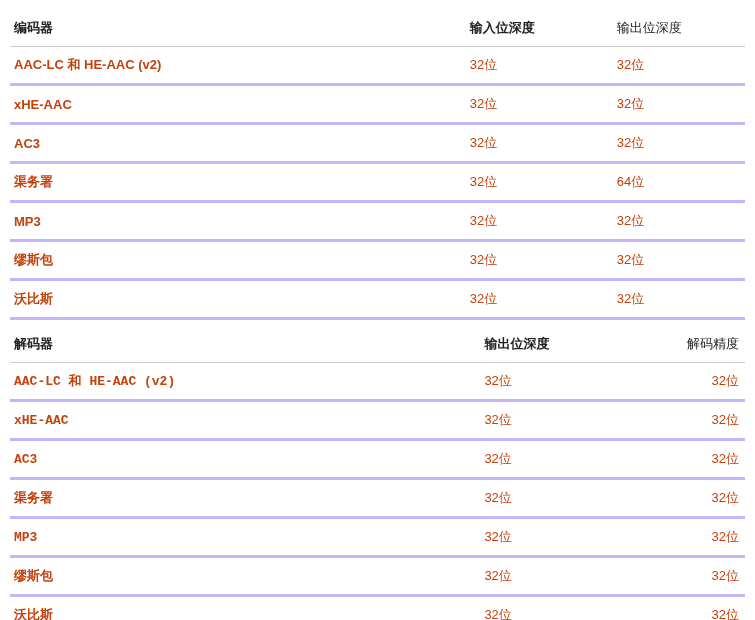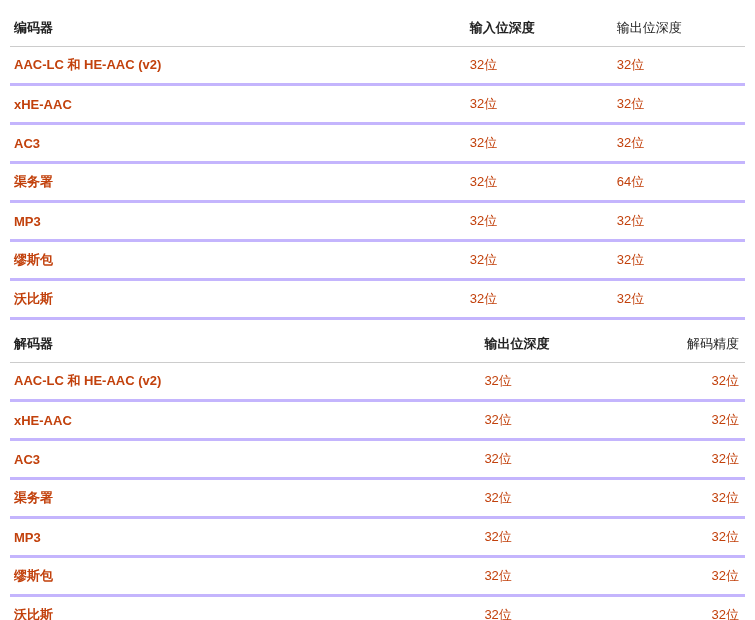--- a/index.html
+++ b/index.html
@@ -38,21 +38,21 @@
     }
     .col-last {
       width: 18%;
       font-weight: 400;
     }
     td.col-mid, td.col-last {
       font-weight: 400;
       margin-top: 16px;
     }
     
-    .t2 .col-name { width: 64%; }
+    .t2 .col-name { width: 64%; font-family: Liberation Mono, monospace; }
     .t2 .col-mid  { width: 20%; }
     .t2 .col-last { width: 16%; text-align: right; }
   </style>
 </head>
 <body>
 
 <table>
   <thead>
     <tr>
       <th class="col-name">编码器</th>

